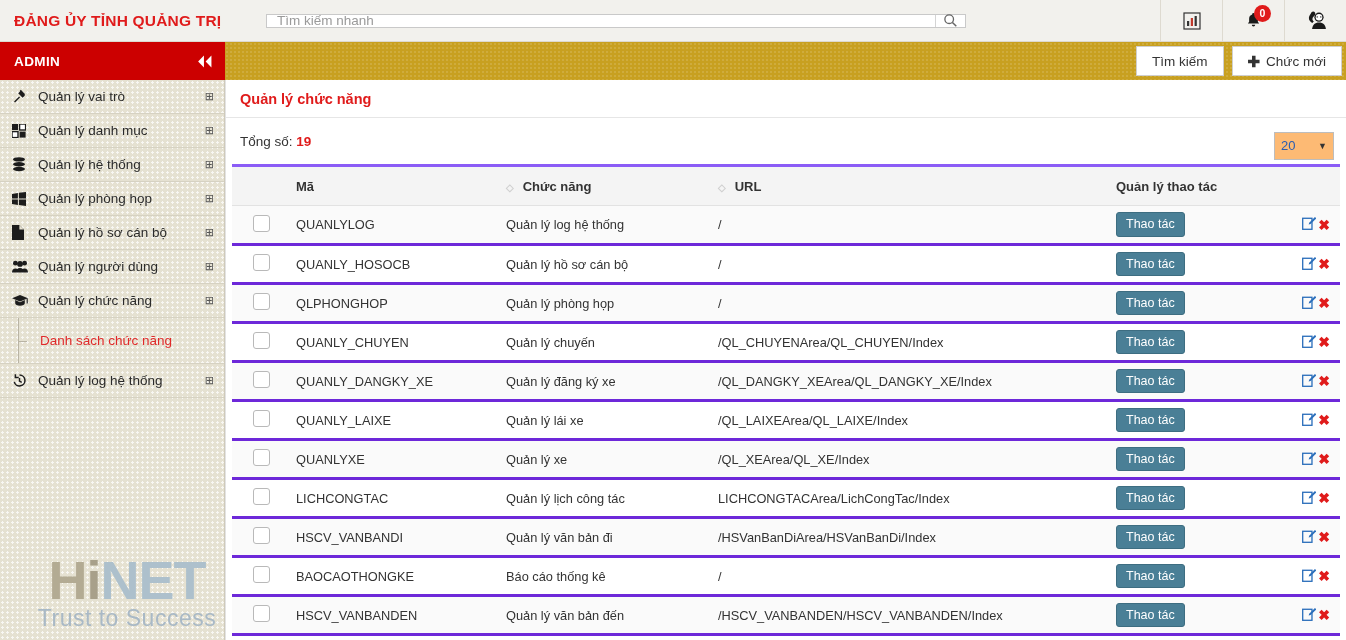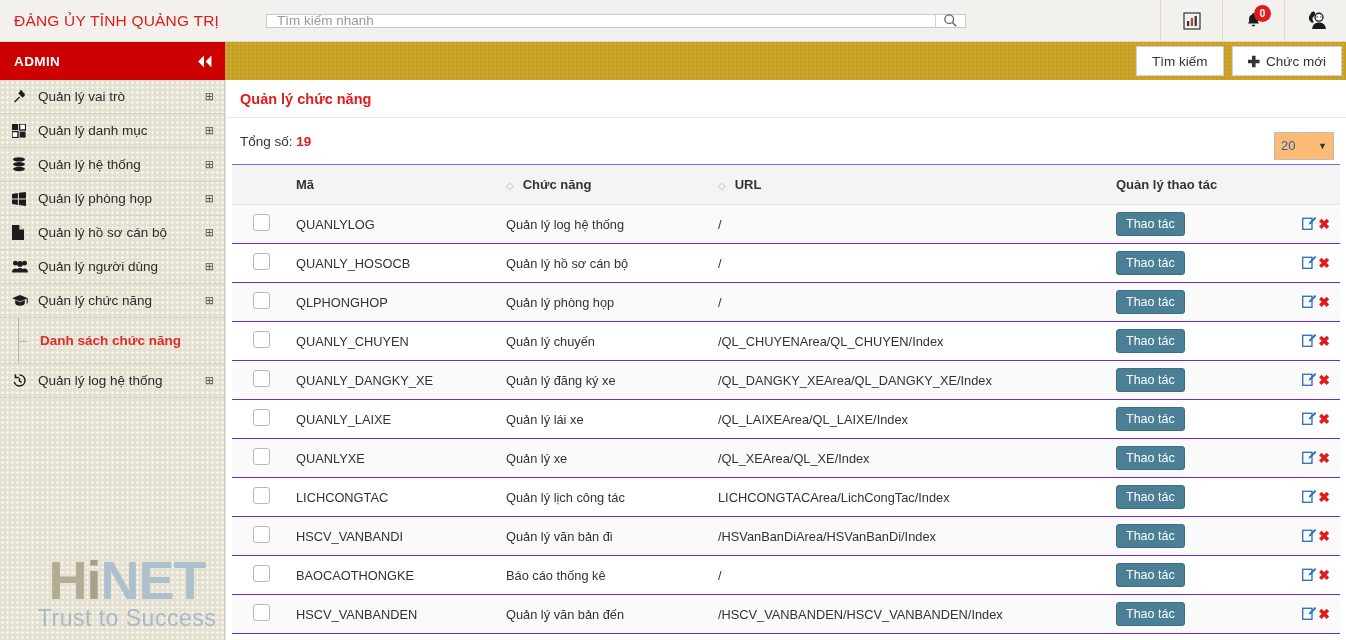--- a/index.html
+++ b/index.html
@@ -11,21 +11,21 @@
   #app { position: relative; width: 1346px; height: 640px; display: flex; flex-direction: column; }
 
   
   .topbar {
     height: 42px; min-height: 42px; display: flex; align-items: stretch;
     background: #f2f1ed;
     border-bottom: 1px solid #ddd9cf;
   }
   .brand {
     width: 260px; min-width: 260px; display: flex; align-items: center; padding-left: 14px;
-    color: #e01b1b; font-size: 15.5px; font-weight: normal; letter-spacing: .2px;
+    color: #e01b1b; font-size: 15.5px; font-weight: bold; letter-spacing: .2px;
     white-space: nowrap;
   }
   .searchwrap { flex: 1; display: flex; align-items: center; padding: 0 6px; }
   .searchbox {
     display: flex; align-items: stretch; width: 700px; height: 14px;
     border: 1px solid #c9c9c9; background: #fff;
   }
   .searchbox input {
     flex: 1; border: 0; outline: none; padding: 0 10px;
     font-family: "Liberation Sans", sans-serif; font-size: 13.5px; color: #555; background: transparent;
@@ -95,21 +95,21 @@
   .subitem {
     height: 46px; display: flex; align-items: center; padding-left: 28px;
     border-bottom: 1px solid #d6d2c2; cursor: pointer; position: relative;
   }
   .subitem:before {
     content: ""; position: absolute; left: 18px; top: 0; bottom: 0; width: 1px; background: #b9b4a4;
   }
   .subitem:after {
     content: ""; position: absolute; left: 18px; top: 50%; width: 9px; height: 1px; background: #b9b4a4;
   }
-  .subitem .stext { font-size: 13.5px; color: #e02a2a; padding-left: 12px; font-weight: bold; }
+  .subitem .stext { font-size: 13.5px; color: #e02a2a; padding-left: 12px; }
 
   .logo {
     position: absolute; left: 22px; bottom: 8px; width: 210px;
     text-align: center; user-select: none; pointer-events: none;
   }
   .logo .l1 { font-size: 54px; font-weight: bold; line-height: .96; letter-spacing: -1px; }
   .logo .l1 .h { color: #b3ab93; }
   .logo .l1 .i { color: #a8a08a; }
   .logo .l1 .net { color: #adc0cc; }
   .logo .l2 { font-size: 23px; color: #a9b9c6; letter-spacing: .5px; margin-top: -2px; }
@@ -133,27 +133,27 @@
     font-size: 13px; color: #2a5db0; cursor: pointer; margin-top: 9px;
   }
   .pagesel .car { color: #333; font-size: 9px; }
 
   
   .tablewrap { flex: 1; overflow: hidden; padding: 0 6px 0 6px; }
   table { width: 100%; border-collapse: collapse; table-layout: fixed; }
   thead th {
     background: #f4f4f4; height: 40px; text-align: left;
     font-size: 13px; color: #333; font-weight: bold;
-    border-top: 1px solid #8b5cf6; border-bottom: 1px solid #e2e2e2;
+    border-top: 3px solid #8b5cf6; border-bottom: 1px solid #e2e2e2;
     padding: 0 6px; white-space: nowrap;
   }
   thead th .sorticon { color: #cfcfcf; font-size: 10px; margin-right: 10px; letter-spacing: -1px; }
   tbody td {
     height: 39px; font-size: 12.8px; color: #333; padding: 4px 6px;
-    border-bottom: 1px solid #6d28d9; white-space: nowrap; overflow: hidden; text-overflow: ellipsis;
+    border-bottom: 3px solid #6d28d9; white-space: nowrap; overflow: hidden; text-overflow: ellipsis;
   }
   tbody tr:nth-child(odd) { background: #fafafa; }
   tbody tr:nth-child(even) { background: #ffffff; }
   .cbx {
     width: 17px; height: 17px; border: 1px solid #b9b9b9; border-radius: 3px;
     background: #fff; display: inline-block; cursor: pointer;
   }
   .c-chk { width: 58px; text-align: center; }
   .c-ma  { width: 210px; }
   .c-cn  { width: 212px; }

